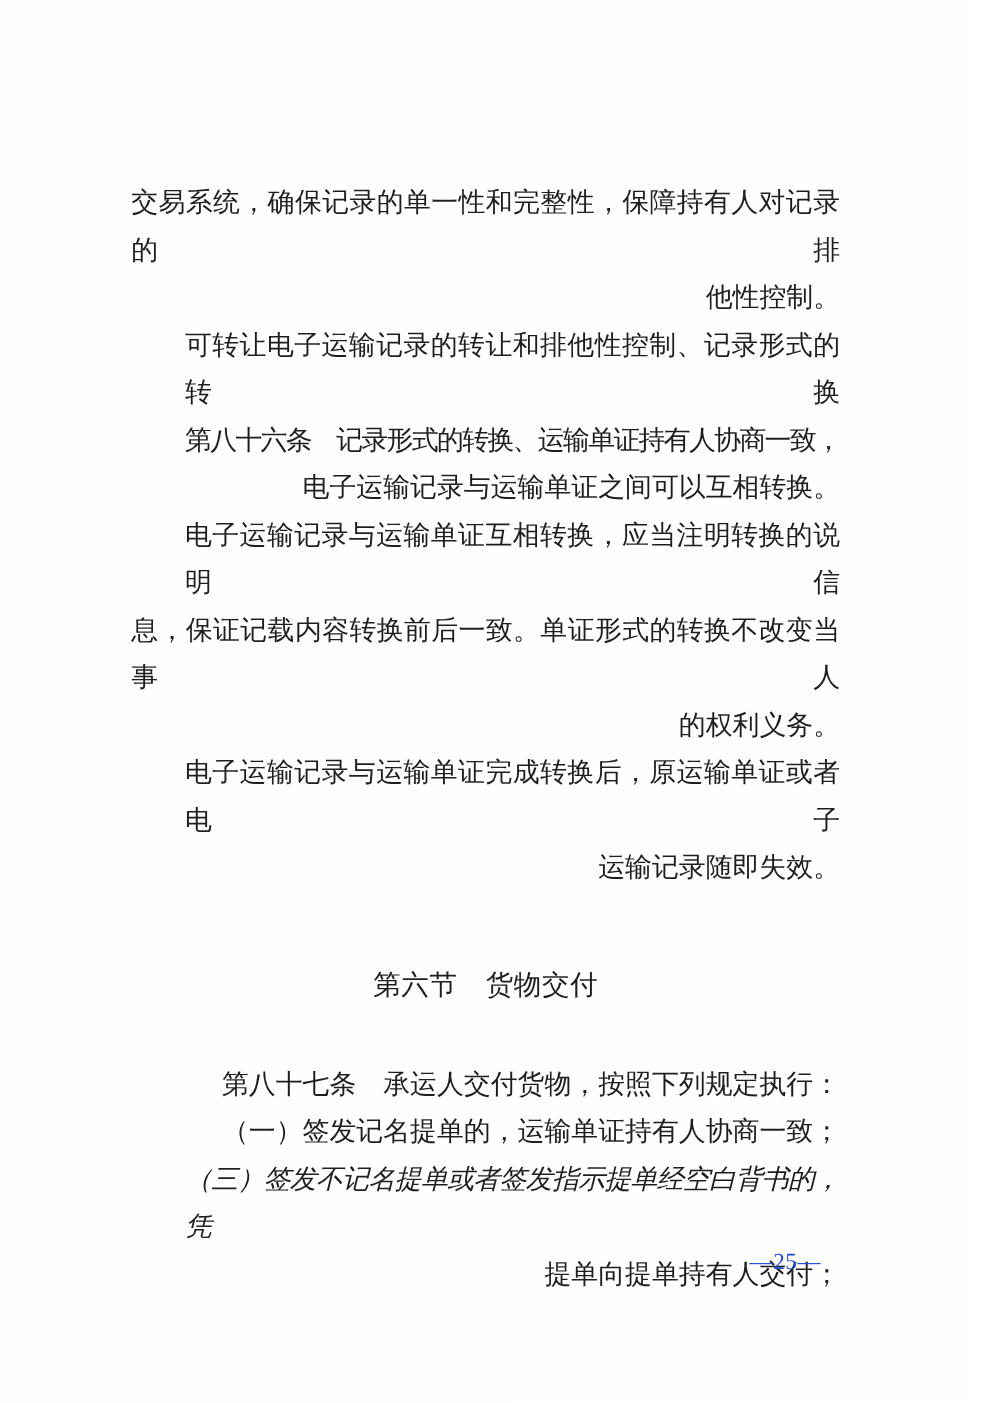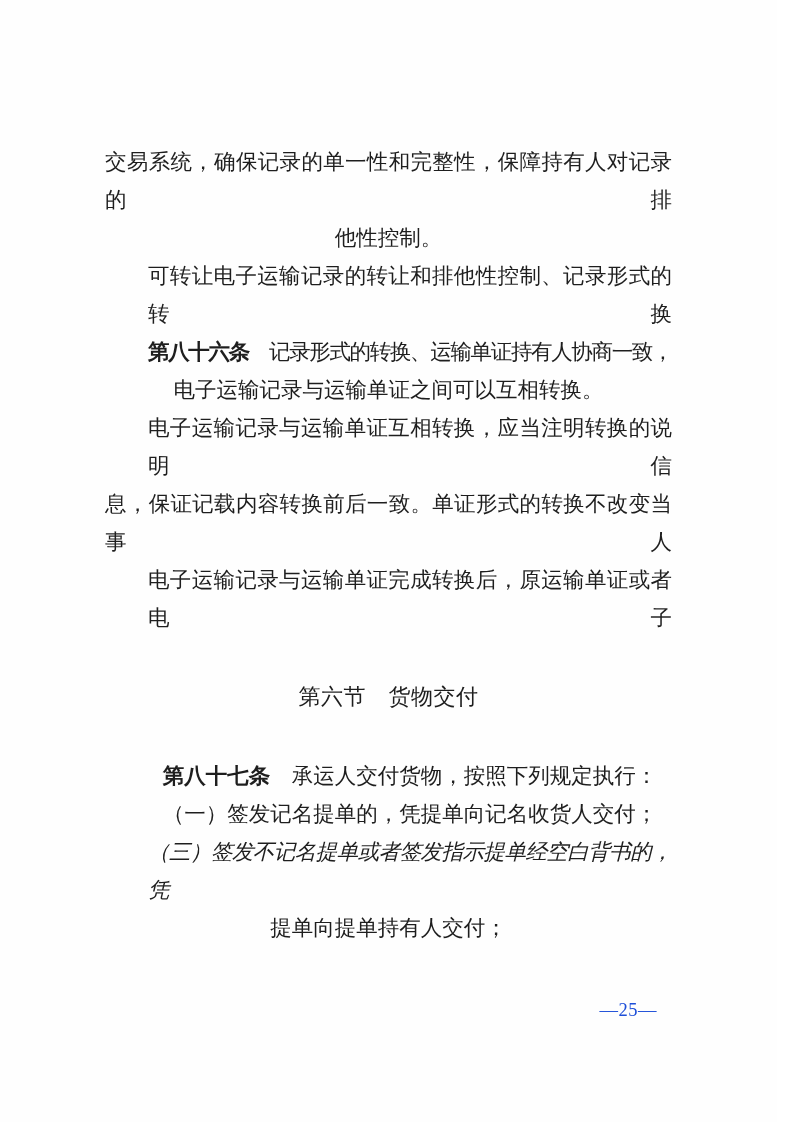--- a/index.html
+++ b/index.html
@@ -16,39 +16,39 @@
     font-family: "Liberation Serif", "DejaVu Serif", serif;
     color: #1e1e1e;
   }
   .content {
     padding: 143px 105px 0 105px;
   }
   .line {
     font-size: 21.5px;
     line-height: 38px;
     min-height: 38px;
-    text-align: center;
+    text-align: right;
   }
   .j {
     text-align: justify;
     text-align-last: justify;
   }
   .ind {
     padding-left: 43px;
   }
   .t1 { letter-spacing: -1.5px; }
   .t2 { letter-spacing: -0.8px; font-style: italic; }
   .line b {
-    font-weight: bold;
+    font-weight: normal;
   }
   .heading {
     font-size: 22px;
     line-height: 38px;
     text-align: center;
-    margin: 41px 0 41px 0;
+    margin: 56px 0 41px 0;
     letter-spacing: 0.5px;
   }
   .page-number {
     position: absolute;
     top: 1000px;
     right: 120px;
     font-size: 18.5px;
     letter-spacing: 0.5px;
     color: #1d4ed8;
   }
@@ -59,25 +59,27 @@
 <div class="page">
   <div class="content">
 
     <div class="line j"><span>交易系统，确保记录的单一性和完整性，保障持有人对记录的排</span></div>
     <div class="line"><span>他性控制。</span></div>
     <div class="line ind j"><span>可转让电子运输记录的转让和排他性控制、记录形式的转换</span></div>
     <div class="line ind j t1"><b>第八十六条</b><span>　记录形式的转换、运输单证持有人协商一致，</span></div>
     <div class="line"><span>电子运输记录与运输单证之间可以互相转换。</span></div>
     <div class="line ind j"><span>电子运输记录与运输单证互相转换，应当注明转换的说明信</span></div>
     <div class="line j"><span>息，保证记载内容转换前后一致。单证形式的转换不改变当事人</span></div>
+    <div class="line"><span>的权利义务。</span></div>
     <div class="line ind j"><span>电子运输记录与运输单证完成转换后，原运输单证或者电子</span></div>
+    <div class="line"><span>运输记录随即失效。</span></div>
 
     <div class="heading">第六节　货物交付</div>
 
     <div class="line ind"><b>第八十七条</b><span>　承运人交付货物，按照下列规定执行：</span></div>
-    <div class="line ind"><span>（一）签发记名提单的，凭提单向记名收货人交付；</span></div>
+    <div class="line ind"><span>（一）签发记名提单的，运输单证持有人协商一致；</span></div>
     <div class="line ind j t2"><span>（三）签发不记名提单或者签发指示提单经空白背书的，凭</span></div>
     <div class="line"><span>提单向提单持有人交付；</span></div>
 
   </div>
 
   <div class="page-number">—25—</div>
 </div>
 
 </body></html>

